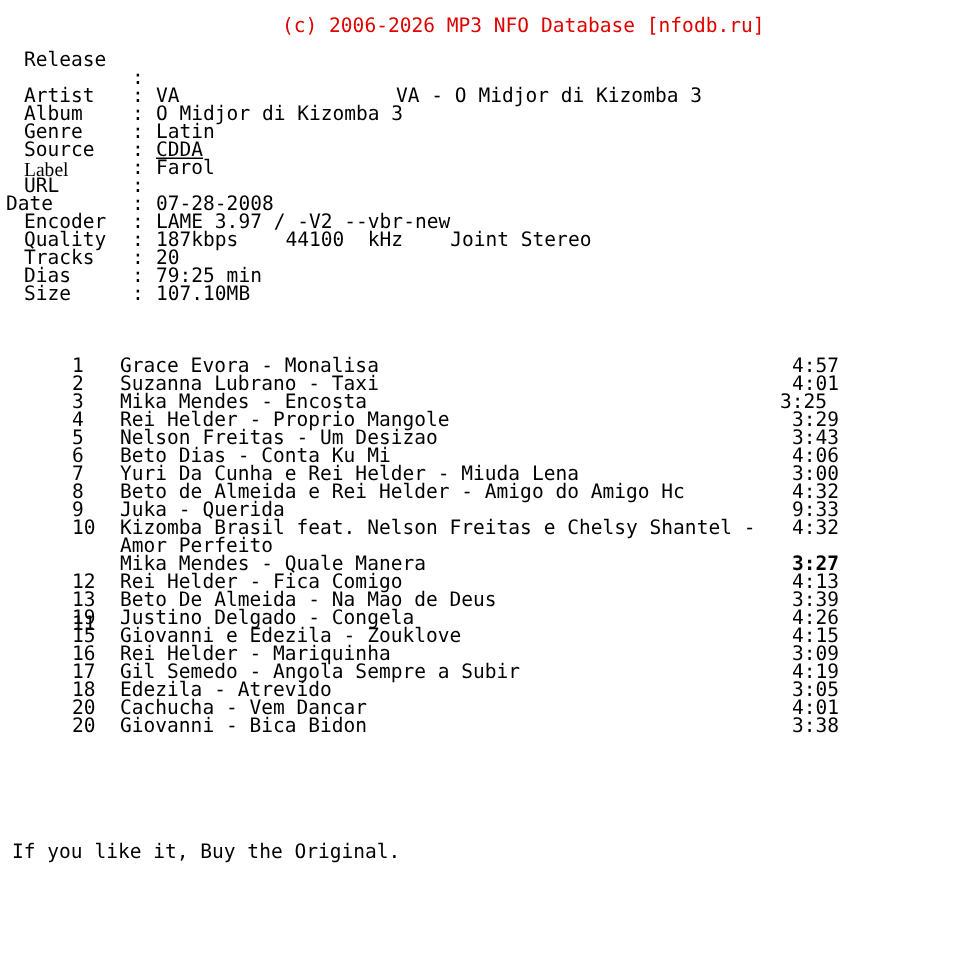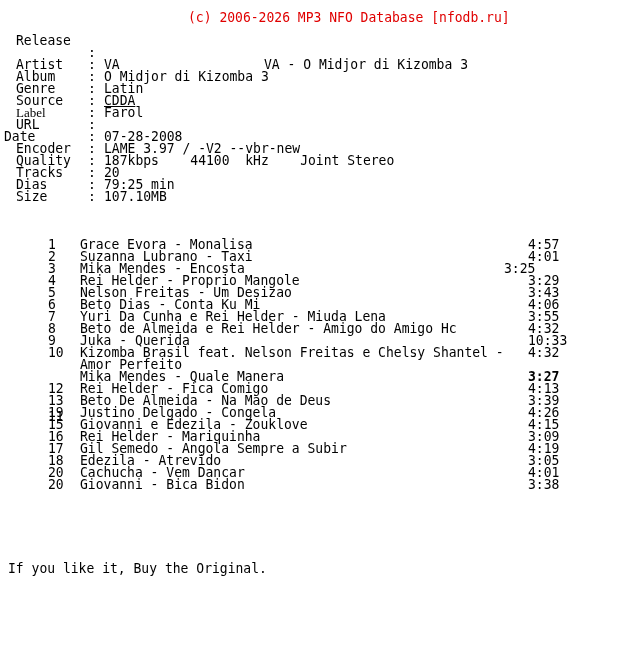--- a/index.html
+++ b/index.html
@@ -34,27 +34,27 @@
       <div class="line" style="top: 131px;"><span class="cell mono" style="left:4px;">Date</span><span class="cell mono" style="left:88px;">:</span><span class="cell mono" style="left:104px;">07-28-2008</span></div>
       <div class="line" style="top: 143px;"><span class="cell mono" style="left:16px;">Encoder</span><span class="cell mono" style="left:88px;">:</span><span class="cell mono" style="left:104px;">LAME 3.97 / -V2 --vbr-new</span></div>
       <div class="line" style="top: 155px;"><span class="cell mono" style="left:16px;">Quality</span><span class="cell mono" style="left:88px;">:</span><span class="cell mono" style="left:104px;">187kbps    44100  kHz    Joint Stereo</span></div>
       <div class="line" style="top: 167px;"><span class="cell mono" style="left:16px;">Tracks</span><span class="cell mono" style="left:88px;">:</span><span class="cell mono" style="left:104px;">20</span></div>
       <div class="line" style="top: 179px;"><span class="cell mono" style="left:16px;">Dias</span><span class="cell mono" style="left:88px;">:</span><span class="cell mono" style="left:104px;">79:25 min</span></div>
       <div class="line" style="top: 191px;"><span class="cell mono" style="left:16px;">Size</span><span class="cell mono" style="left:88px;">:</span><span class="cell mono" style="left:104px;">107.10MB</span></div>
     </div>
   <div id="track-list">
       <div class="line" style="top: 239px;"><span class="cell mono" style="left:48px;">1</span><span class="cell mono" style="left:80px;">Grace Evora - Monalisa</span><span class="cell mono" style="left:528px;">4:57</span></div>
       <div class="line" style="top: 251px;"><span class="cell mono" style="left:48px;">2</span><span class="cell mono" style="left:80px;">Suzanna Lubrano - Taxi</span><span class="cell mono" style="left:528px;">4:01</span></div>
-      <div class="line" style="top: 263px;"><span class="cell mono" style="left:48px;">3</span><span class="cell mono" style="left:80px;">Mika Mendes - Encosta</span><span class="cell mono" style="left:504px;">3:25</span></div>
+      <div class="line" style="top: 263px;"><span class="cell mono" style="left:48px;">3</span><span class="cell mono" style="left:80px;">Mika Mendes - Encosta</span><span class="cell mono" style="left:520px;">3:25</span></div>
       <div class="line" style="top: 275px;"><span class="cell mono" style="left:48px;">4</span><span class="cell mono" style="left:80px;">Rei Helder - Proprio Mangole</span><span class="cell mono" style="left:528px;">3:29</span></div>
       <div class="line" style="top: 287px;"><span class="cell mono" style="left:48px;">5</span><span class="cell mono" style="left:80px;">Nelson Freitas - Um Desizao</span><span class="cell mono" style="left:528px;">3:43</span></div>
       <div class="line" style="top: 299px;"><span class="cell mono" style="left:48px;">6</span><span class="cell mono" style="left:80px;">Beto Dias - Conta Ku Mi</span><span class="cell mono" style="left:528px;">4:06</span></div>
-      <div class="line" style="top: 311px;"><span class="cell mono" style="left:48px;">7</span><span class="cell mono" style="left:80px;">Yuri Da Cunha e Rei Helder - Miuda Lena</span><span class="cell mono" style="left:528px;">3:55</span></div>
+      <div class="line" style="top: 311px;"><span class="cell mono" style="left:48px;">7</span><span class="cell mono" style="left:80px;">Yuri Da Cunha e Rei Helder - Miuda Lena</span><span class="cell mono" style="left:528px;">3:00</span></div>
       <div class="line" style="top: 323px;"><span class="cell mono" style="left:48px;">8</span><span class="cell mono" style="left:80px;">Beto de Almeida e Rei Helder - Amigo do Amigo Hc</span><span class="cell mono" style="left:528px;">4:32</span></div>
-      <div class="line" style="top: 335px;"><span class="cell mono" style="left:48px;">9</span><span class="cell mono" style="left:80px;">Juka - Querida</span><span class="cell mono" style="left:528px;">10:33</span></div>
+      <div class="line" style="top: 335px;"><span class="cell mono" style="left:48px;">9</span><span class="cell mono" style="left:80px;">Juka - Querida</span><span class="cell mono" style="left:528px;">9:33</span></div>
       <div class="line" style="top: 347px;"><span class="cell mono" style="left:48px;">10</span><span class="cell mono" style="left:80px;">Kizomba Brasil feat. Nelson Freitas e Chelsy Shantel -</span><span class="cell mono" style="left:528px;">4:32</span></div>
       <div class="line" style="top: 359px;"><span class="cell mono" style="left:80px;">Amor Perfeito</span></div>
       <div class="line" style="top: 371px;"><span class="cell mono" style="left:48px;margin-top:40px;">11</span><span class="cell mono" style="left:80px;">Mika Mendes - Quale Manera</span><span class="cell mono" style="left:528px;font-weight:bold;">3:27</span></div>
       <div class="line" style="top: 383px;"><span class="cell mono" style="left:48px;">12</span><span class="cell mono" style="left:80px;">Rei Helder - Fica Comigo</span><span class="cell mono" style="left:528px;">4:13</span></div>
       <div class="line" style="top: 395px;"><span class="cell mono" style="left:48px;">13</span><span class="cell mono" style="left:80px;">Beto De Almeida - Na Mao de Deus</span><span class="cell mono" style="left:528px;">3:39</span></div>
       <div class="line" style="top: 407px;"><span class="cell mono" style="left:48px;">19</span><span class="cell mono" style="left:80px;">Justino Delgado - Congela</span><span class="cell mono" style="left:528px;">4:26</span></div>
       <div class="line" style="top: 419px;"><span class="cell mono" style="left:48px;">15</span><span class="cell mono" style="left:80px;">Giovanni e Edezila - Zouklove</span><span class="cell mono" style="left:528px;">4:15</span></div>
       <div class="line" style="top: 431px;"><span class="cell mono" style="left:48px;">16</span><span class="cell mono" style="left:80px;">Rei Helder - Mariquinha</span><span class="cell mono" style="left:528px;">3:09</span></div>
       <div class="line" style="top: 443px;"><span class="cell mono" style="left:48px;">17</span><span class="cell mono" style="left:80px;">Gil Semedo - Angola Sempre a Subir</span><span class="cell mono" style="left:528px;">4:19</span></div>
       <div class="line" style="top: 455px;"><span class="cell mono" style="left:48px;">18</span><span class="cell mono" style="left:80px;">Edezila - Atrevido</span><span class="cell mono" style="left:528px;">3:05</span></div>

